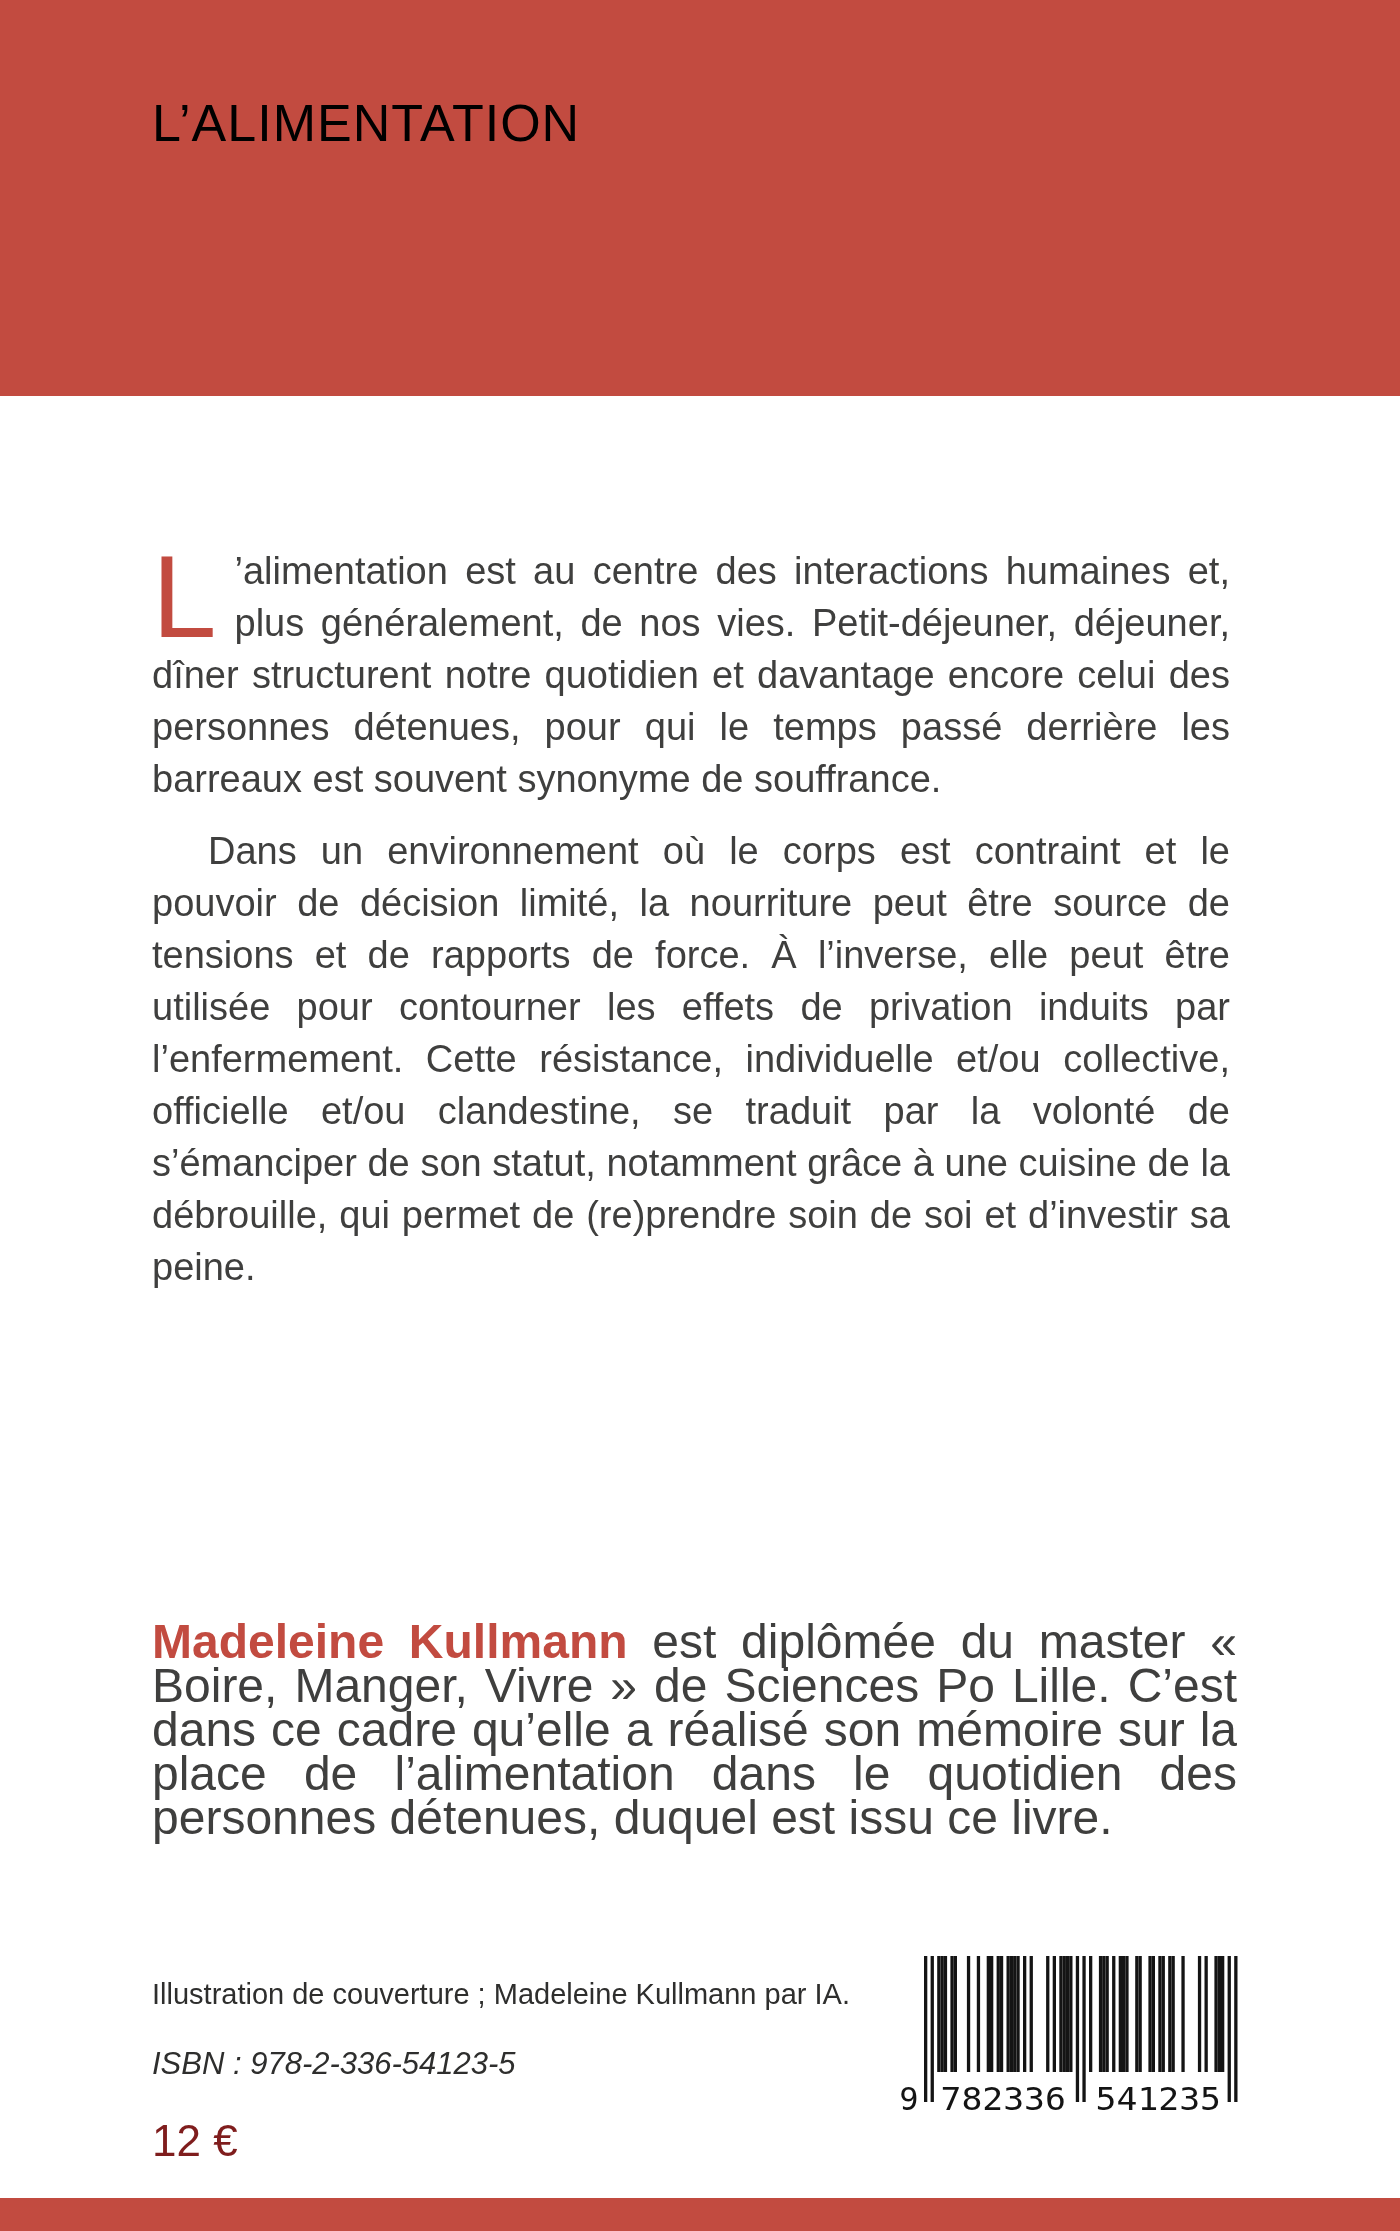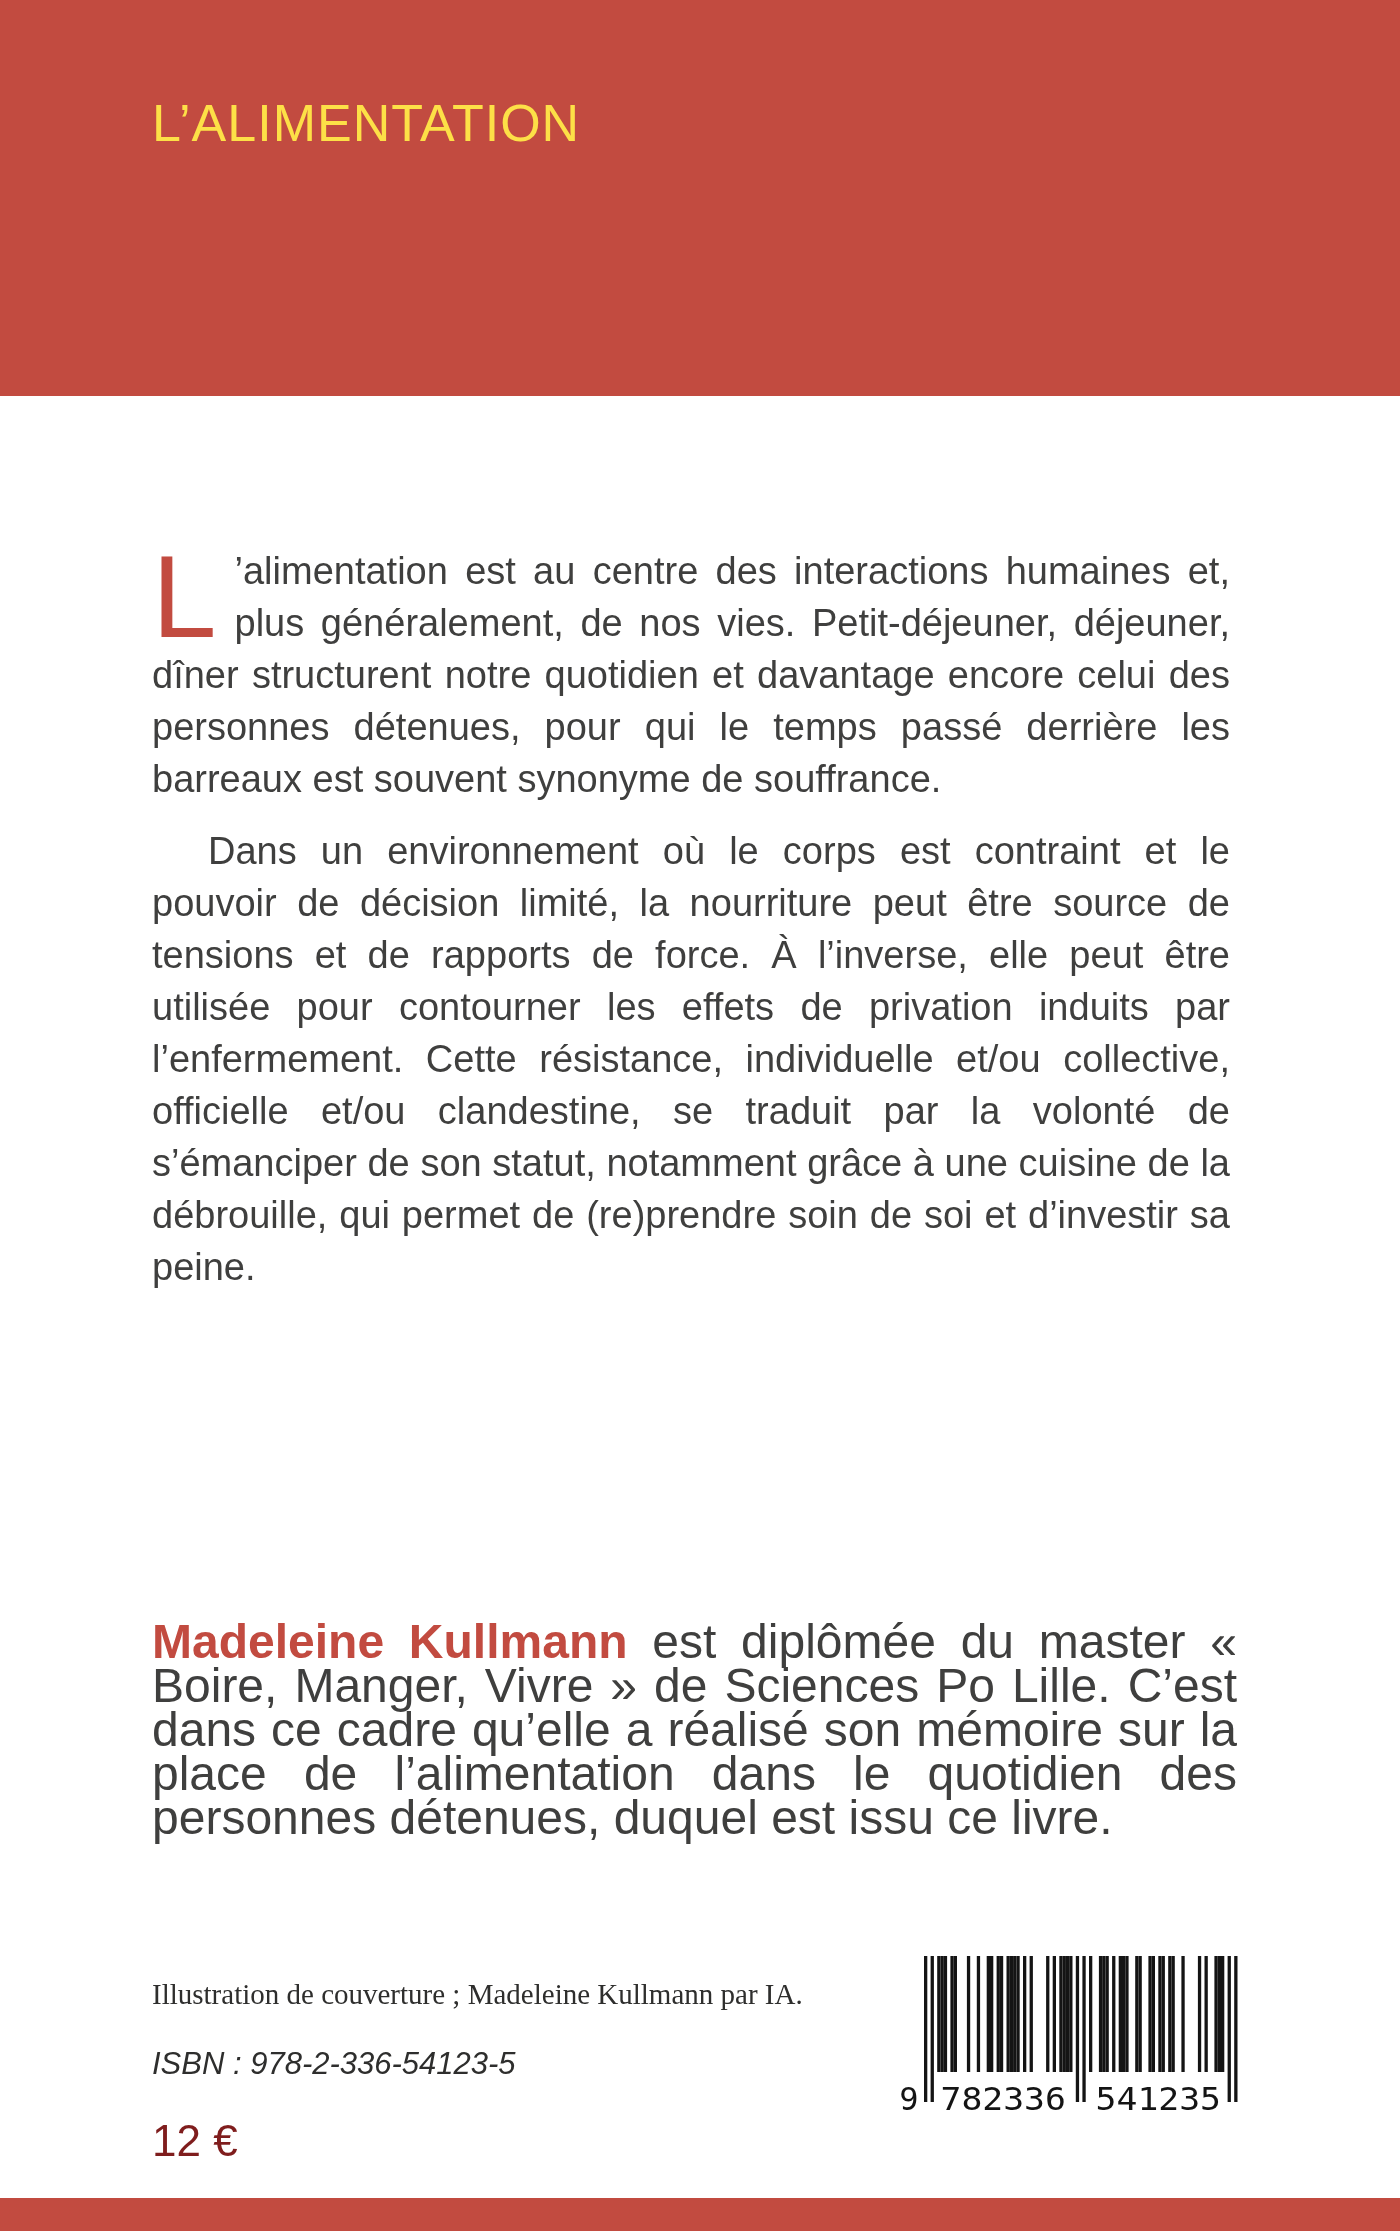--- a/index.html
+++ b/index.html
@@ -14,21 +14,21 @@
     color: #3f3f3e;
   }
 
   
   .band {
     position: absolute;
     top: 0; left: 0;
     width: 100%;
     height: 396px;
     background: #c24b40;
-    color: #fde047;
+    color: #000000;
   }
   .title {
     position: absolute;
     left: 152px;
     top: 90px;
     font-size: 52px;
     line-height: 66px;
     letter-spacing: 1px;
     font-weight: 400;
   }
@@ -77,21 +77,20 @@
   }
   .bio-author { color: #c24b40; font-weight: 700; }
 
   
   .credit {
     position: absolute;
     left: 152px;
     top: 1978px;
     font-size: 29px;
     color: #2e2e2d;
-    font-family: Liberation Serif, serif;
   }
   .isbn {
     position: absolute;
     left: 152px;
     top: 2046px;
     font-size: 31px;
     color: #2e2e2d;
     font-style: italic;
   }
   .price {

